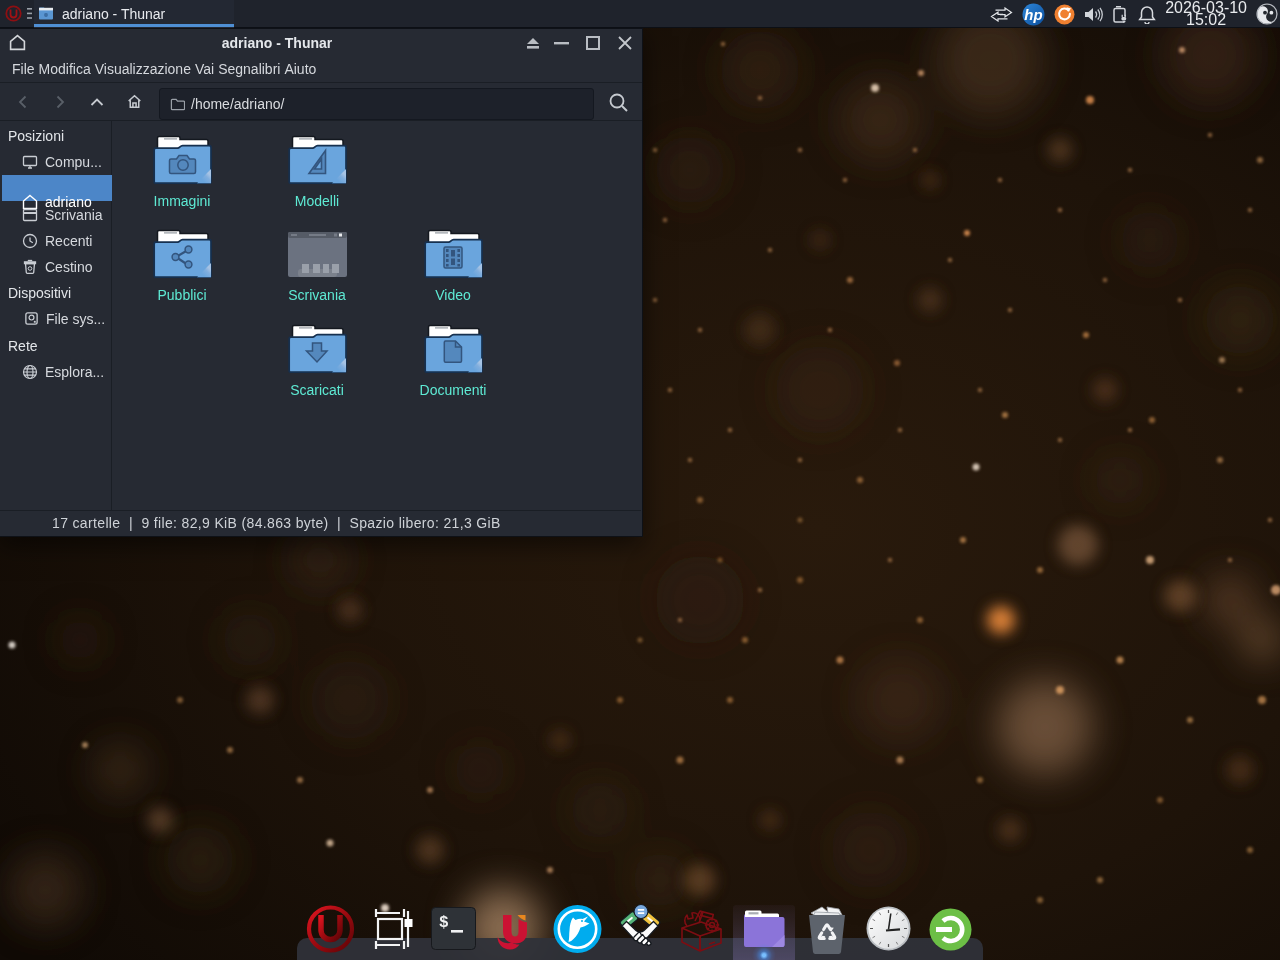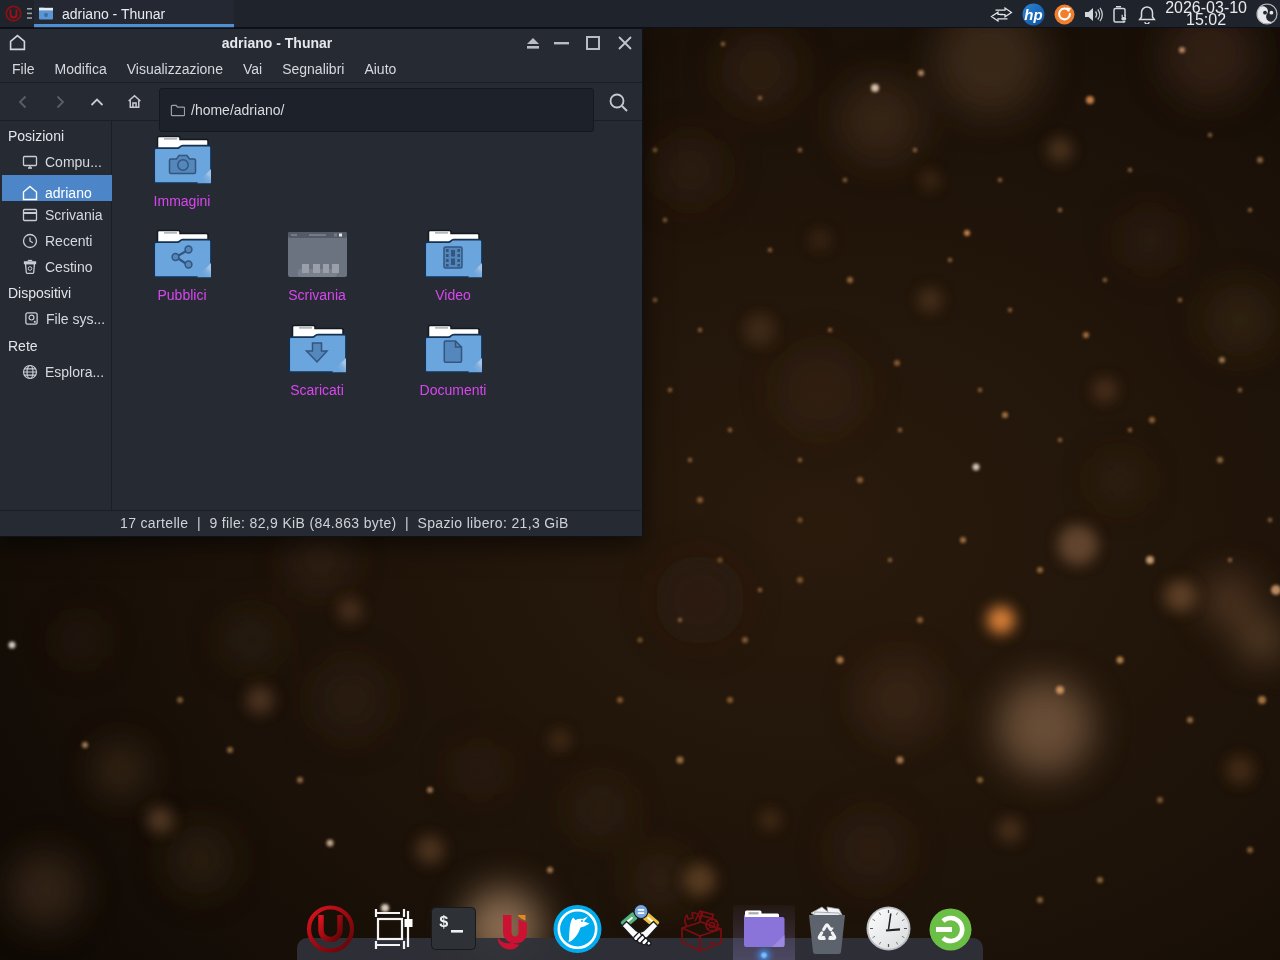--- a/index.html
+++ b/index.html
@@ -10,34 +10,34 @@
 #task{position:absolute;left:34px;top:0;width:200px;height:28px;background:#232833;display:flex;align-items:center}
 #task .ul{position:absolute;left:0;bottom:1px;width:200px;height:3px;background:#4f8fd4}
 #task span{color:#e8eaee;font-size:14px;margin-left:28px;white-space:nowrap}
 #tray{position:absolute;right:0;top:0;height:28px;display:flex;align-items:center;gap:9px;padding-right:2px}
 #clockbox{color:#e9ebee;font-size:16px;line-height:12px;text-align:center;letter-spacing:0}
 
 #win{position:absolute;left:0;top:28px;width:643px;height:509px;background:#262a33;border:1px solid #0e1117;border-left:none;box-shadow:0 8px 24px rgba(0,0,0,.55);z-index:20}
 #titlebar{height:27px;position:relative;display:flex;align-items:center}
 #titlebar .title{position:absolute;left:0;right:0;text-align:center;color:#e4e7eb;font-size:14px;font-weight:bold;transform:translateX(-44px)}
 #menubar{height:27px;display:flex;align-items:center;color:#d5d8dd;font-size:14px;border-bottom:1px solid #1a1e25}
-#menubar span{padding:0 10px}
+#menubar span{padding:0 2px}
 #menubar span:first-child{padding-left:12px}
 #toolbar{height:38px;display:flex;align-items:center;border-bottom:1px solid #1a1e25;position:relative}
-#pathentry{position:absolute;left:159px;top:5px;width:435px;height:44px;background:#1d212a;border:1px solid #141820;border-radius:3px;display:flex;align-items:center;color:#d9dbdf;font-size:14px}
+#pathentry{position:absolute;left:159px;top:5px;width:435px;height:32px;background:#1d212a;border:1px solid #141820;border-radius:3px;display:flex;align-items:center;color:#d9dbdf;font-size:14px}
 #main{position:absolute;left:0;top:92px;bottom:26px;width:641px;display:flex}
 #sidebar{width:112px;border-right:1px solid #1a1e25;position:relative;font-size:14px;color:#d6d9de}
 .sbh{position:absolute;left:8px;font-weight:normal;color:#e2e5e9;white-space:nowrap}
 .sbi{position:absolute;left:22px;display:flex;gap:7px;white-space:nowrap}
 #sbsel{position:absolute;left:2px;top:54px;width:110px;height:26px;background:#4c86c8}
 #view{flex:1;position:relative}
-.cell{position:absolute;width:120px;text-align:center;color:#d946ef;font-size:14px}
+.cell{position:absolute;width:120px;text-align:center;color:#5eead4;font-size:14px}
 .cell svg{display:block;margin:0 auto}
 .cell .lbl{margin-top:8px}
-#statusbar{position:absolute;left:0;bottom:0;width:641px;height:26px;border-top:1px solid #1a1e25;color:#ced2d7;font-size:14px;line-height:25px;padding-left:120px;white-space:nowrap;letter-spacing:.35px}
+#statusbar{position:absolute;left:0;bottom:0;width:641px;height:26px;border-top:1px solid #1a1e25;color:#ced2d7;font-size:14px;line-height:25px;padding-left:52px;white-space:nowrap;letter-spacing:.35px}
 
 #dockbar{position:absolute;left:297px;top:938px;width:686px;height:22px;background:rgba(47,49,57,.95);border-radius:10px 10px 0 0;z-index:10}
 #dockhl{position:absolute;left:733px;top:905px;width:62px;height:55px;background:linear-gradient(180deg,rgba(146,126,200,.05),rgba(148,130,202,.30));border-radius:3px 3px 0 0;z-index:11}
 #dockdot{position:absolute;left:748px;top:941px;width:32px;height:19px;background:radial-gradient(circle at 50% 75%,rgba(120,190,255,1) 0 1.5px,rgba(70,140,230,.6) 4px,rgba(70,130,220,.18) 8px,transparent 12px);z-index:13}
 .dicon{position:absolute;z-index:12}
 </style>
 </head>
 <body>
 <svg id="bg" viewBox="0 0 1280 960">
 <defs>
@@ -373,21 +373,21 @@
 <div id="main">
 <div id="sidebar">
 <div id="sbsel"></div>
 <div class="sbh" style="top:7px">Posizioni</div>
 <div class="sbi" style="top:33px"><svg width="16" height="16" viewBox="0 0 16 16">
             <g fill="none" stroke="#c9cdd3" stroke-width="1.3">
               <rect x="1.5" y="2.5" width="13" height="9" rx="1"></rect>
               <path d="M6 14 h4 M8 11.8 v2"></path>
             </g>
           </svg>Compu...</div>
-<div class="sbi" style="top:64px;color:#fff"><svg width="16" height="16" viewBox="0 0 16 16">
+<div class="sbi" style="top:73px;color:#fff"><svg width="16" height="16" viewBox="0 0 16 16">
             <path d="M8 1.5 L14.5 7 v7.5 h-13 V7 z" fill="none" stroke="#fff" stroke-width="1.4"></path>
           </svg>adriano</div>
 <div class="sbi" style="top:86px"><svg width="16" height="16" viewBox="0 0 16 16">
             <g fill="none" stroke="#c9cdd3" stroke-width="1.3">
               <rect x="1.5" y="2.5" width="13" height="11" rx="1"></rect>
               <path d="M1.5 6 h13" stroke-width="2"></path>
             </g>
           </svg>Scrivania</div>
 <div class="sbi" style="top:112px"><svg width="16" height="16" viewBox="0 0 16 16">
             <circle cx="8" cy="8" r="6.5" fill="none" stroke="#c9cdd3" stroke-width="1.3"></circle>
@@ -416,20 +416,27 @@
             </g>
           </svg>Esplora...</div>
 </div>
 <div id="view">
 <div class="cell" style="left:10px;top:14px">
           <svg width="61" height="50" viewBox="0 0 61 50">
             <use href="#folderbase"></use>
             <use href="#em-cam"></use>
           </svg>
           <div class="lbl">Immagini</div>
+        </div>
+<div class="cell" style="left:145px;top:14px">
+          <svg width="61" height="50" viewBox="0 0 61 50">
+            <use href="#folderbase"></use>
+            <use href="#em-tri"></use>
+          </svg>
+          <div class="lbl">Modelli</div>
         </div>
 <div class="cell" style="left:10px;top:108px">
           <svg width="61" height="50" viewBox="0 0 61 50">
             <use href="#folderbase"></use>
             <use href="#em-share"></use>
           </svg>
           <div class="lbl">Pubblici</div>
         </div>
 <div class="cell" style="left:145px;top:108px">
           <svg width="61" height="50" viewBox="0 0 61 50">

